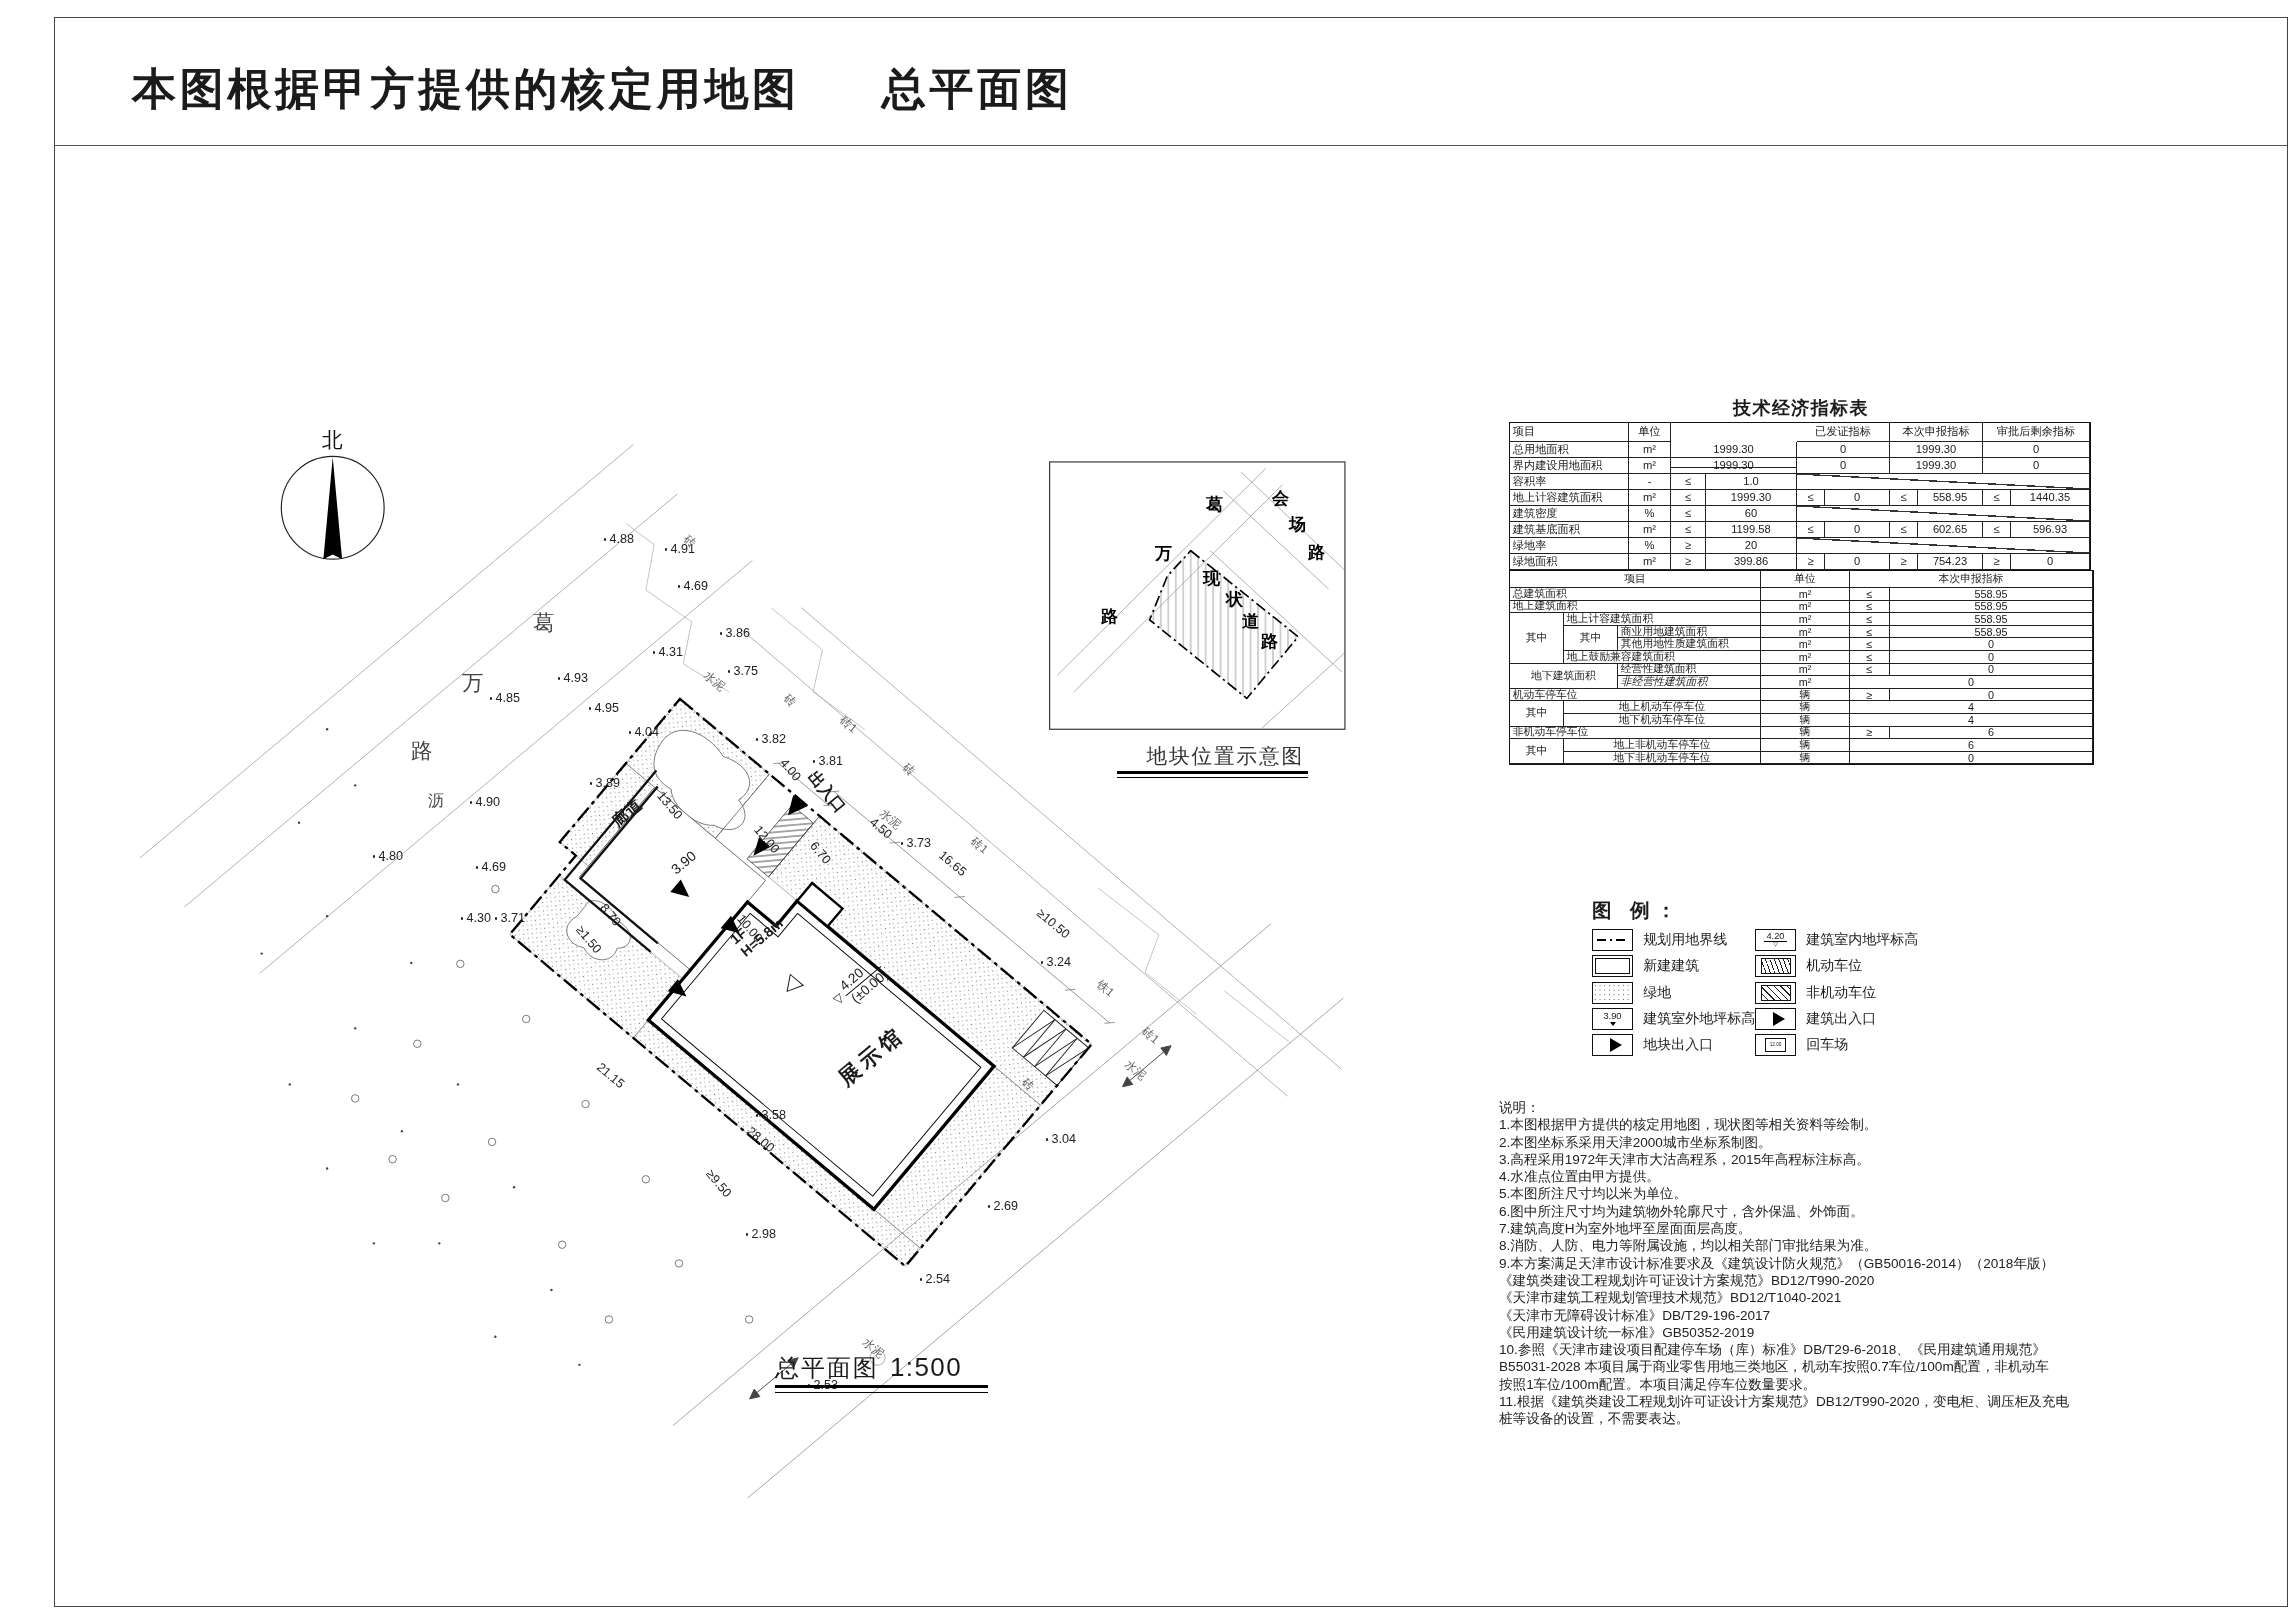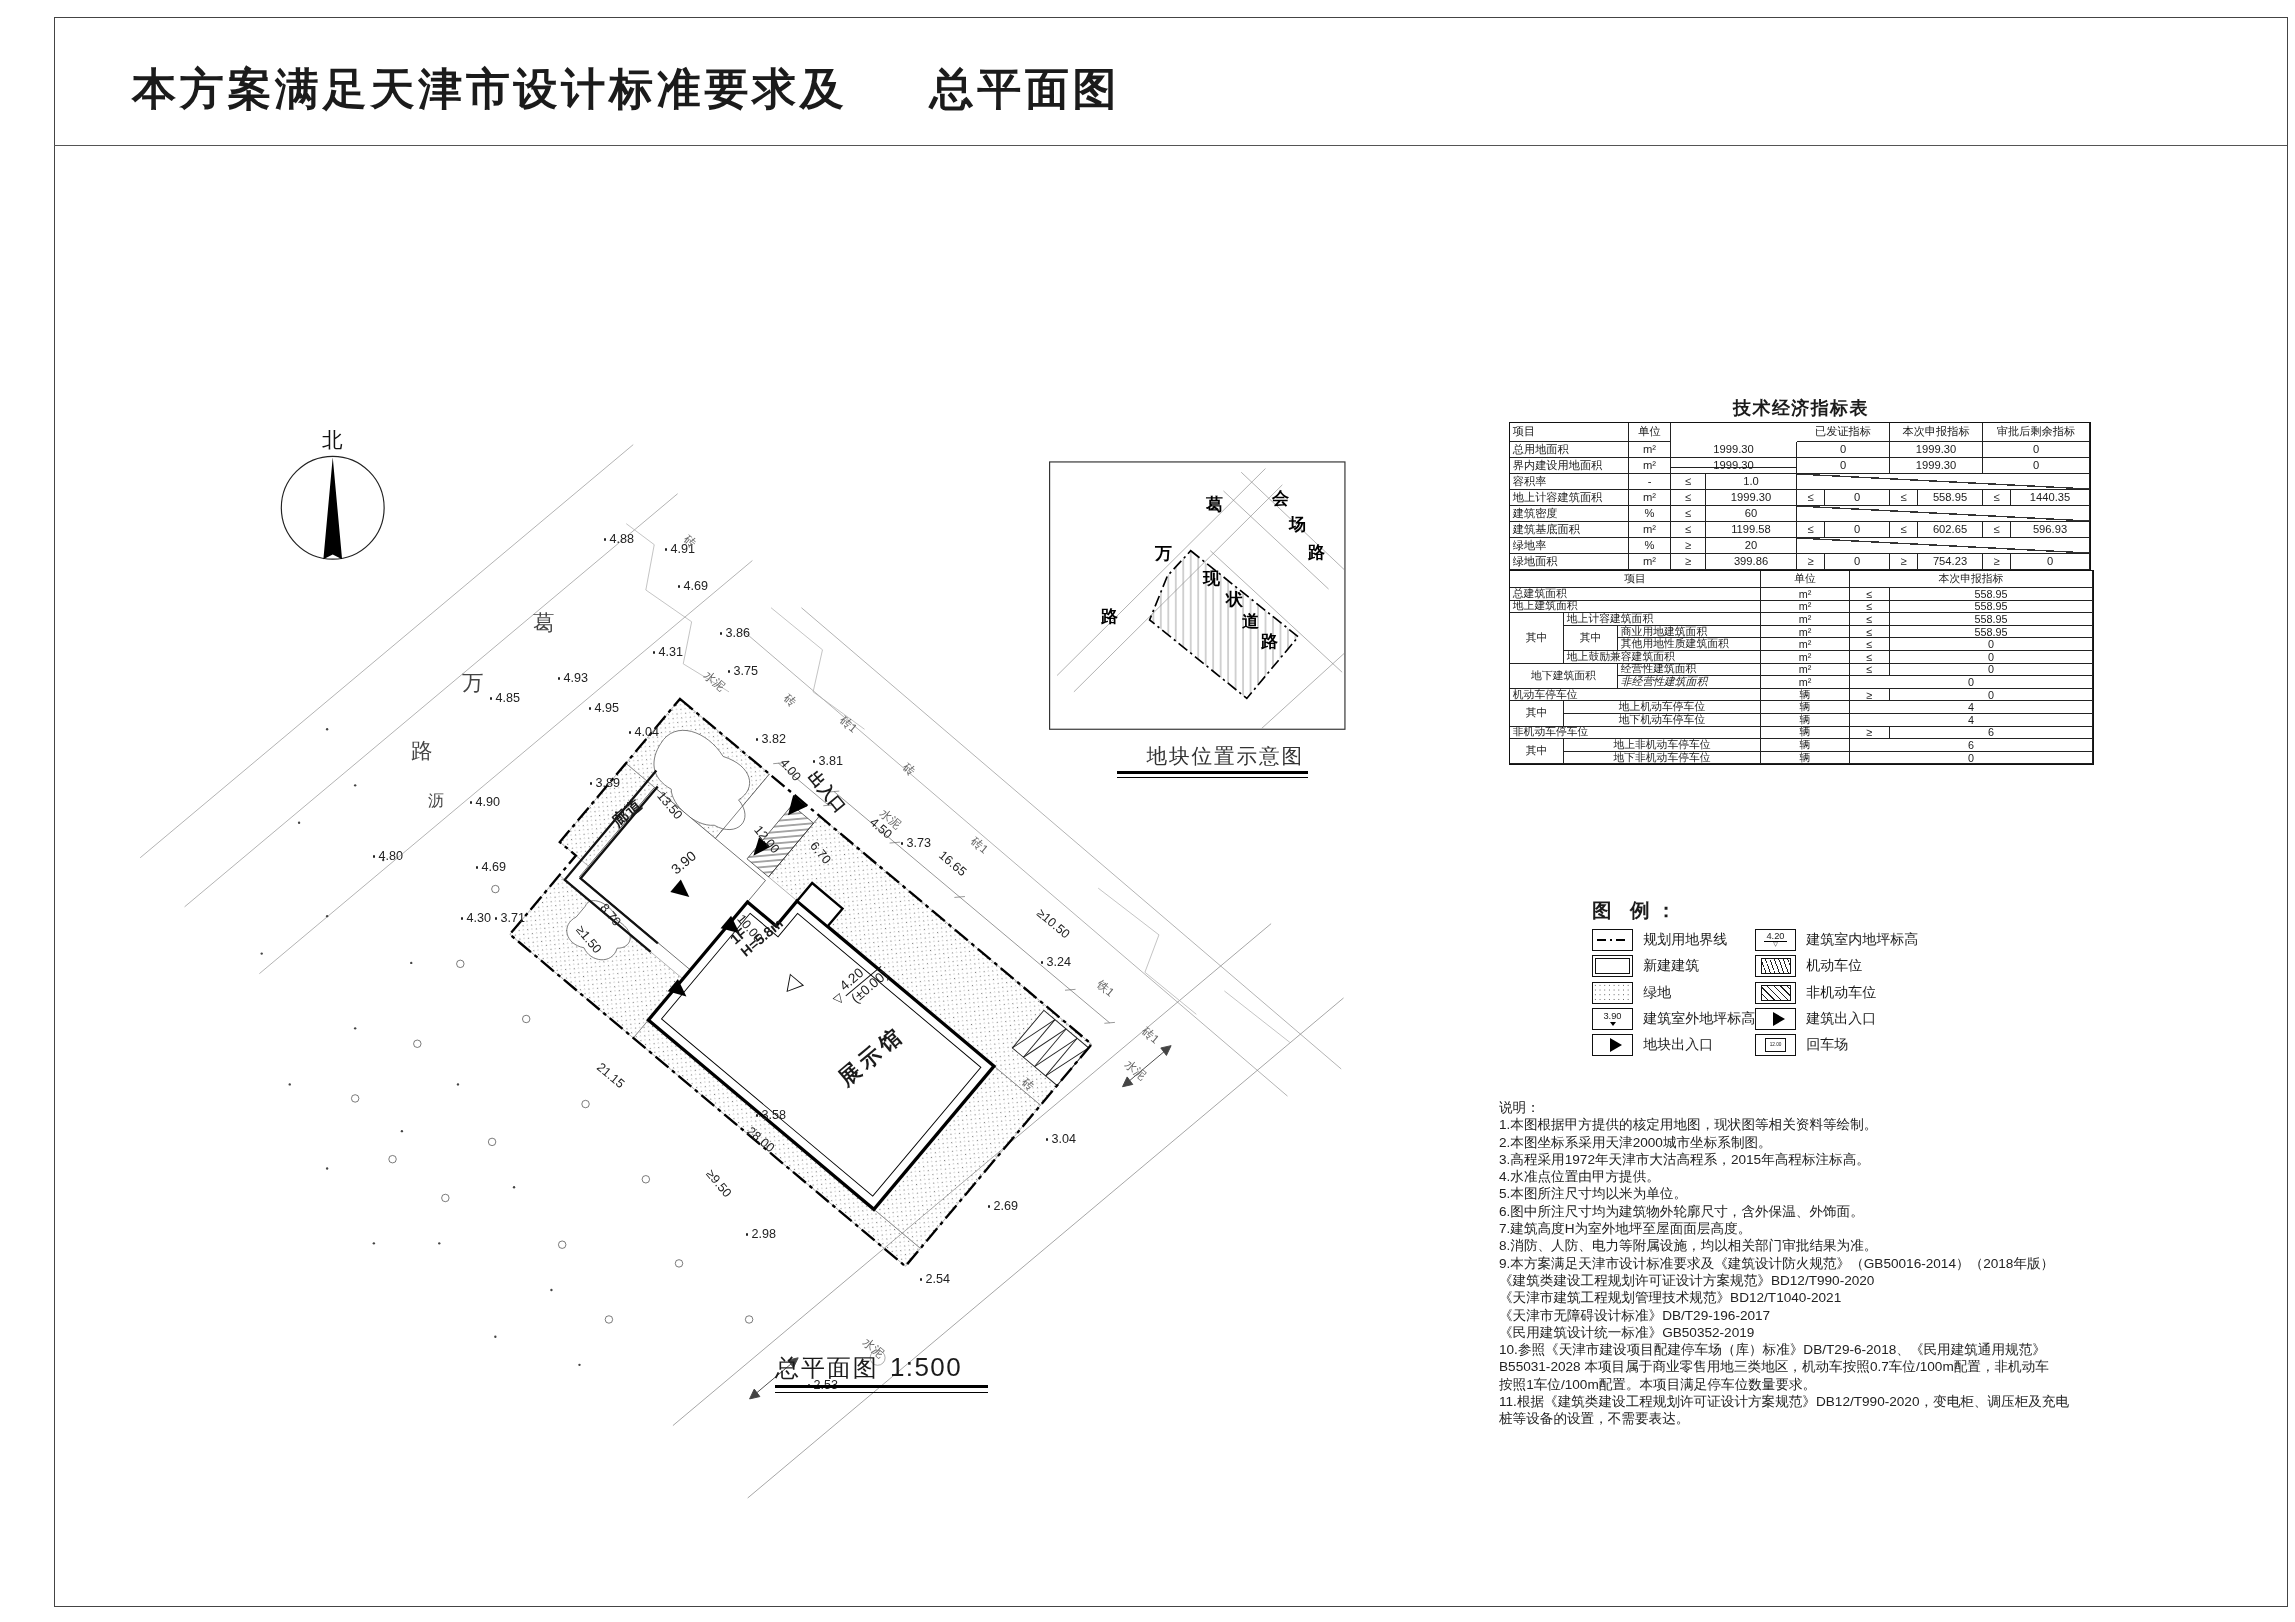--- a/index.html
+++ b/index.html
@@ -65,21 +65,21 @@
   
   .notes{left:1499px;top:1099px;width:701px;font-size:13.6px;line-height:17.3px;color:#222;}
   .notes div{white-space:nowrap;}
 </style>
 </head>
 <body>
 
 <div class="abs frame"></div>
 <div class="abs band-line"></div>
 <div class="abs sheet-title">
-  <span>本方案满足天津市设计标准要求及</span><span class="t2">总平面图</span>
+  <span>本图根据甲方提供的核定用地图</span><span class="t2">总平面图</span>
 </div>
 
 <svg class="abs plan" viewBox="0 0 4911 3472">
   <defs>
     <pattern id="dots" width="13" height="13" patternUnits="userSpaceOnUse">
       <circle cx="3" cy="3" r="1.4" fill="#777"></circle>
         <circle cx="9" cy="9" r="1.1" fill="#999"></circle>
     </pattern>
     <pattern id="dh" width="12" height="12" patternUnits="userSpaceOnUse" patternTransform="rotate(45)">
       <line x1="2" y1="0" x2="2" y2="12" stroke="#333" stroke-width="1.8"></line>

